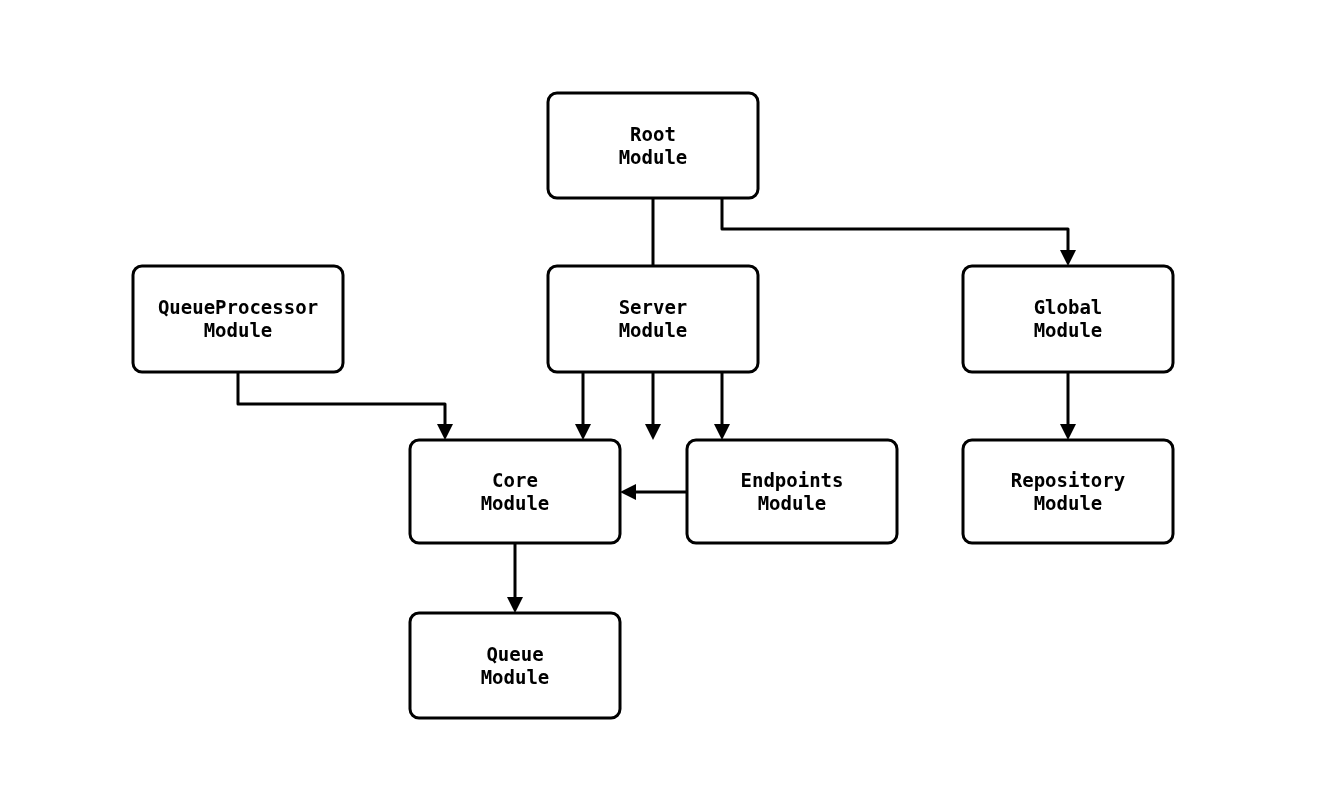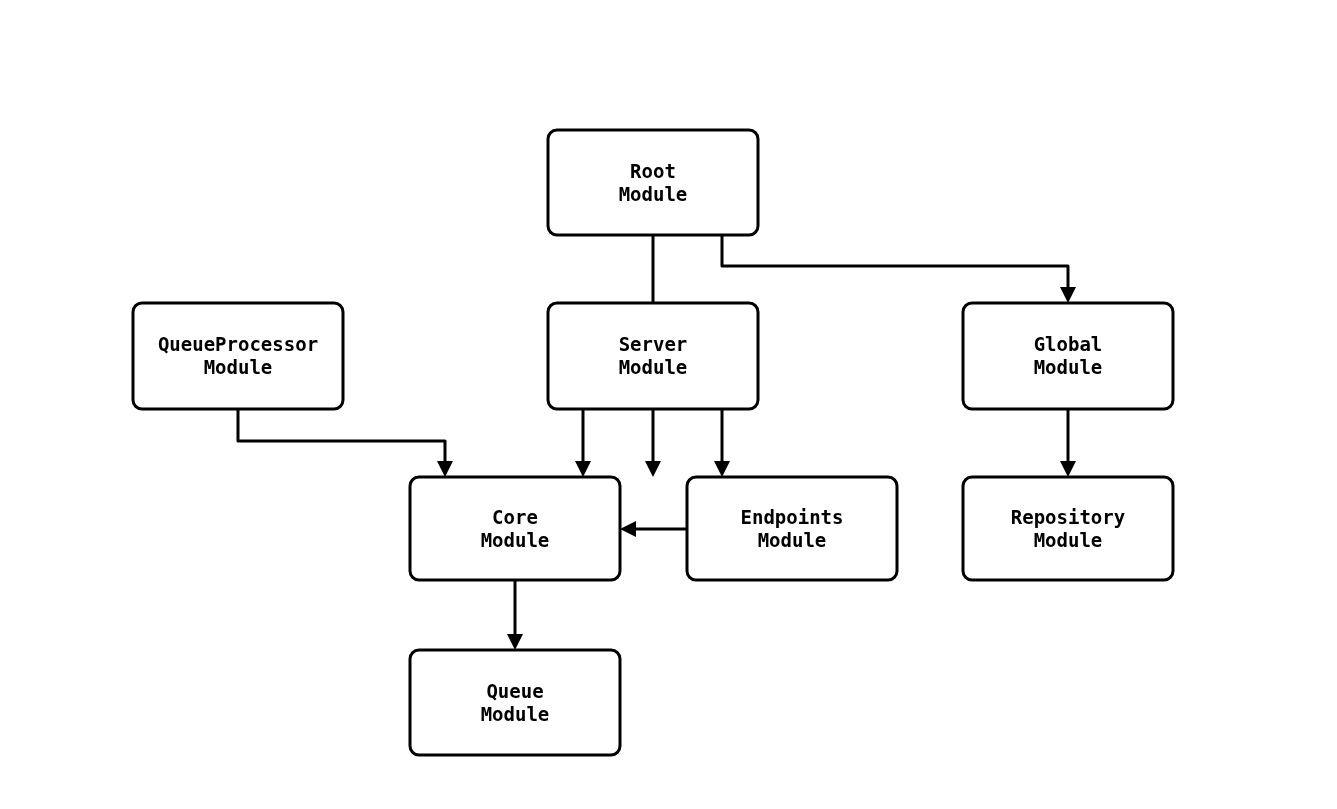--- a/index.html
+++ b/index.html
@@ -11,21 +11,20 @@
     width: 1337px;
     height: 809px;
     overflow: hidden;
     font-family: "DejaVu Sans Mono", "Liberation Mono", monospace;
   }
   #diagram-canvas {
     position: relative;
     width: 1337px;
     height: 659px;
     background: #ffffff;
-    margin-top: 37px;
   }
   svg.diagram-svg {
     position: absolute;
     top: 0;
     left: 0;
     width: 1337px;
     height: 809px;
     display: block;
   }
   .node-box {

